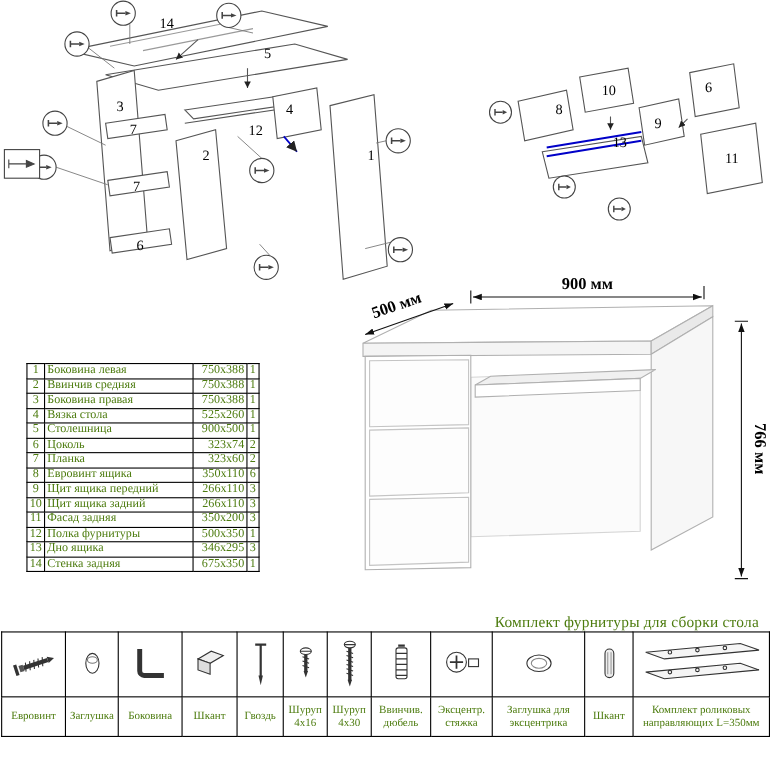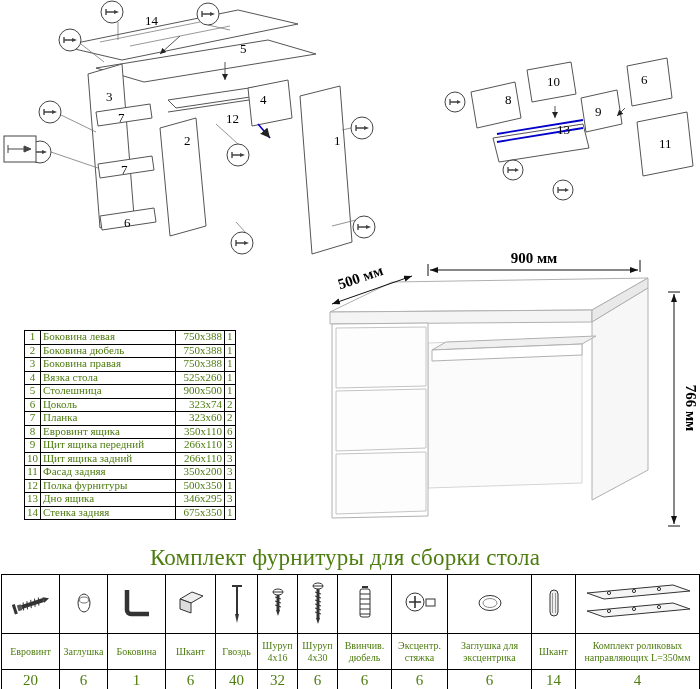--- a/index.html
+++ b/index.html
@@ -8,22 +8,22 @@
   .page svg{position:absolute}
   .diag-left{left:0;top:0}
   .diag-right{left:443px;top:50px}
   .desk-svg{left:300px;top:248px}
   .parts{position:absolute;left:24px;top:330px;border-collapse:collapse;
          font-size:11px;line-height:1.05}
   .parts td{border:1px solid #000;padding:0 2px;white-space:nowrap;height:12.5px}
   .parts td.c{text-align:center}
   .parts td.nm{min-width:130px}
   .parts td.sz{min-width:44px;text-align:right}
-  .title{position:absolute;left:0;top:545px;width:690px;text-align:center;
-         font-size:23px;letter-spacing:.2px}
+  .title{position:absolute;left:0;top:559px;width:690px;text-align:right;
+         font-size:14px;letter-spacing:.2px}
   .hw{position:absolute;left:1px;top:574px;width:698px;border-collapse:collapse;
       table-layout:fixed;font-size:10px;text-align:center}
   .hw td{border:1px solid #000;padding:0;overflow:hidden}
   .hw-icons td{height:58px;vertical-align:middle}
   .hw-icons svg{position:static;display:block;margin:0 auto}
   .hw-labels td{height:33px;line-height:1.15;padding:1px;vertical-align:middle}
   .hw-labels td.small{font-size:10px}
   .hw-qty td{height:20px;font-size:15px;vertical-align:middle}
   .pl{font:13px "Liberation Serif",serif;fill:#000}
   .dim{font:bold 15px "Liberation Serif",serif;fill:#000}
@@ -158,21 +158,21 @@
   <table class="parts">
     <tbody>
       <tr>
           <td class="c">1</td>
           <td class="nm">Боковина левая</td>
           <td class="sz">750x388</td>
           <td class="c">1</td>
         </tr>
       <tr>
           <td class="c">2</td>
-          <td class="nm">Боковина дюбель</td>
+          <td class="nm">Ввинчив средняя</td>
           <td class="sz">750x388</td>
           <td class="c">1</td>
         </tr>
       <tr>
           <td class="c">3</td>
           <td class="nm">Боковина правая</td>
           <td class="sz">750x388</td>
           <td class="c">1</td>
         </tr>
       <tr>
@@ -361,30 +361,16 @@
         <td>Шкант</td>
         <td>Гвоздь</td>
         <td>Шуруп 4x16</td>
         <td>Шуруп 4x30</td>
         <td>Ввинчив. дюбель</td>
         <td>Эксцентр. стяжка</td>
         <td>Заглушка для эксцентрика</td>
         <td>Шкант</td>
         <td class="small">Комплект роликовых направляющих L=350мм</td>
       </tr>
-      <tr class="hw-qty">
-        <td>20</td>
-        <td>6</td>
-        <td>1</td>
-        <td>6</td>
-        <td>40</td>
-        <td>32</td>
-        <td>6</td>
-        <td>6</td>
-        <td>6</td>
-        <td>6</td>
-        <td>14</td>
-        <td>4</td>
-      </tr>
     </tbody>
   </table>
 
 </div>
 
 </body></html>

